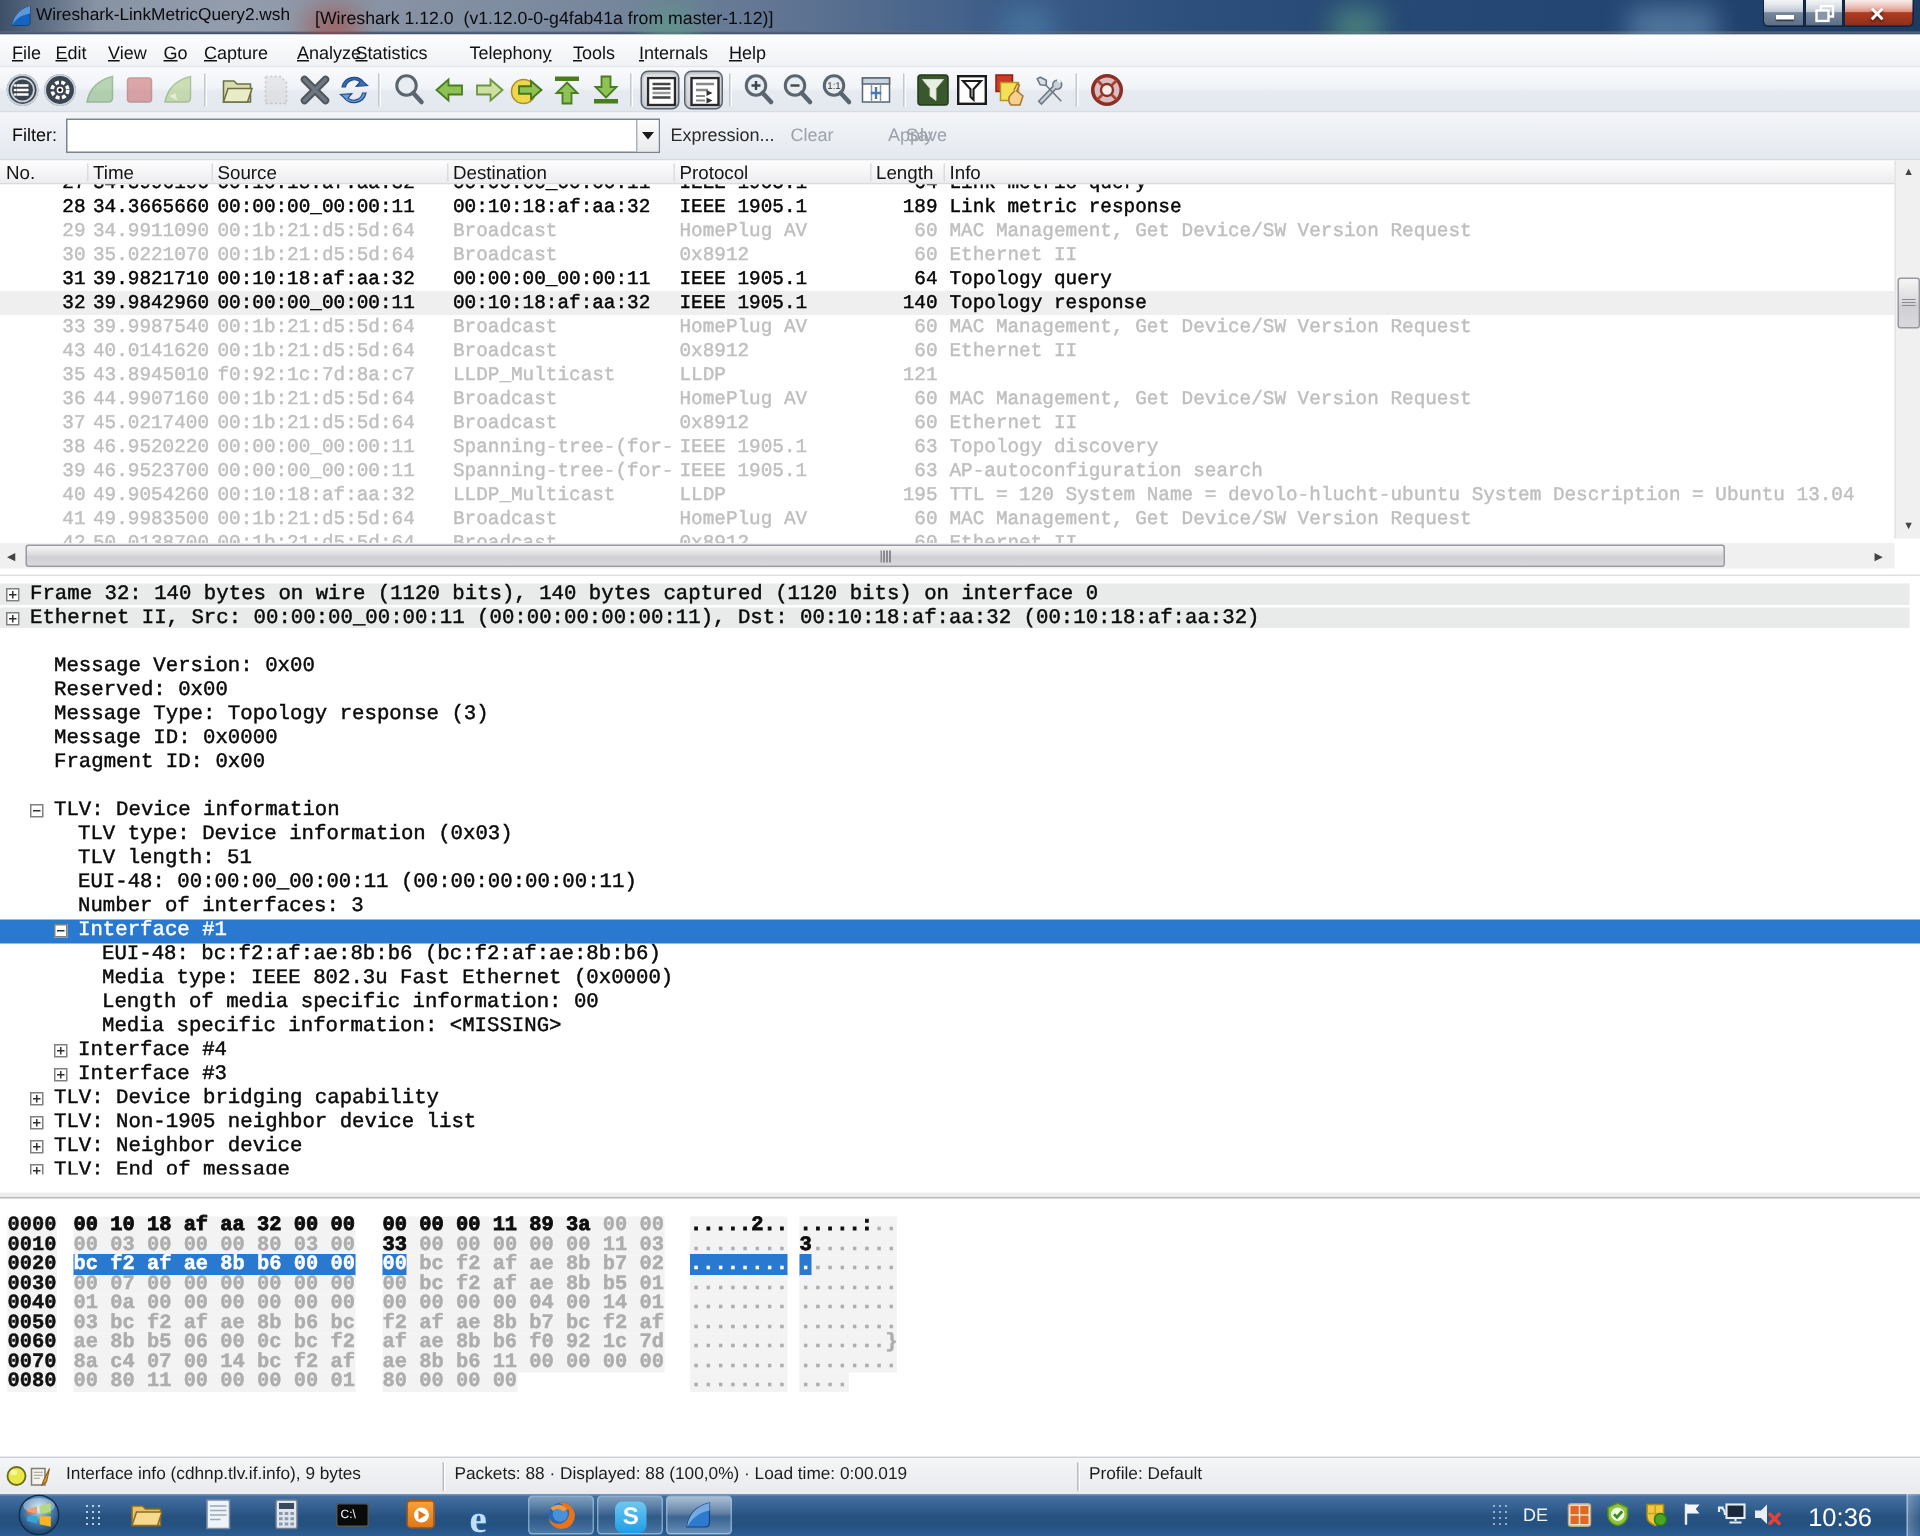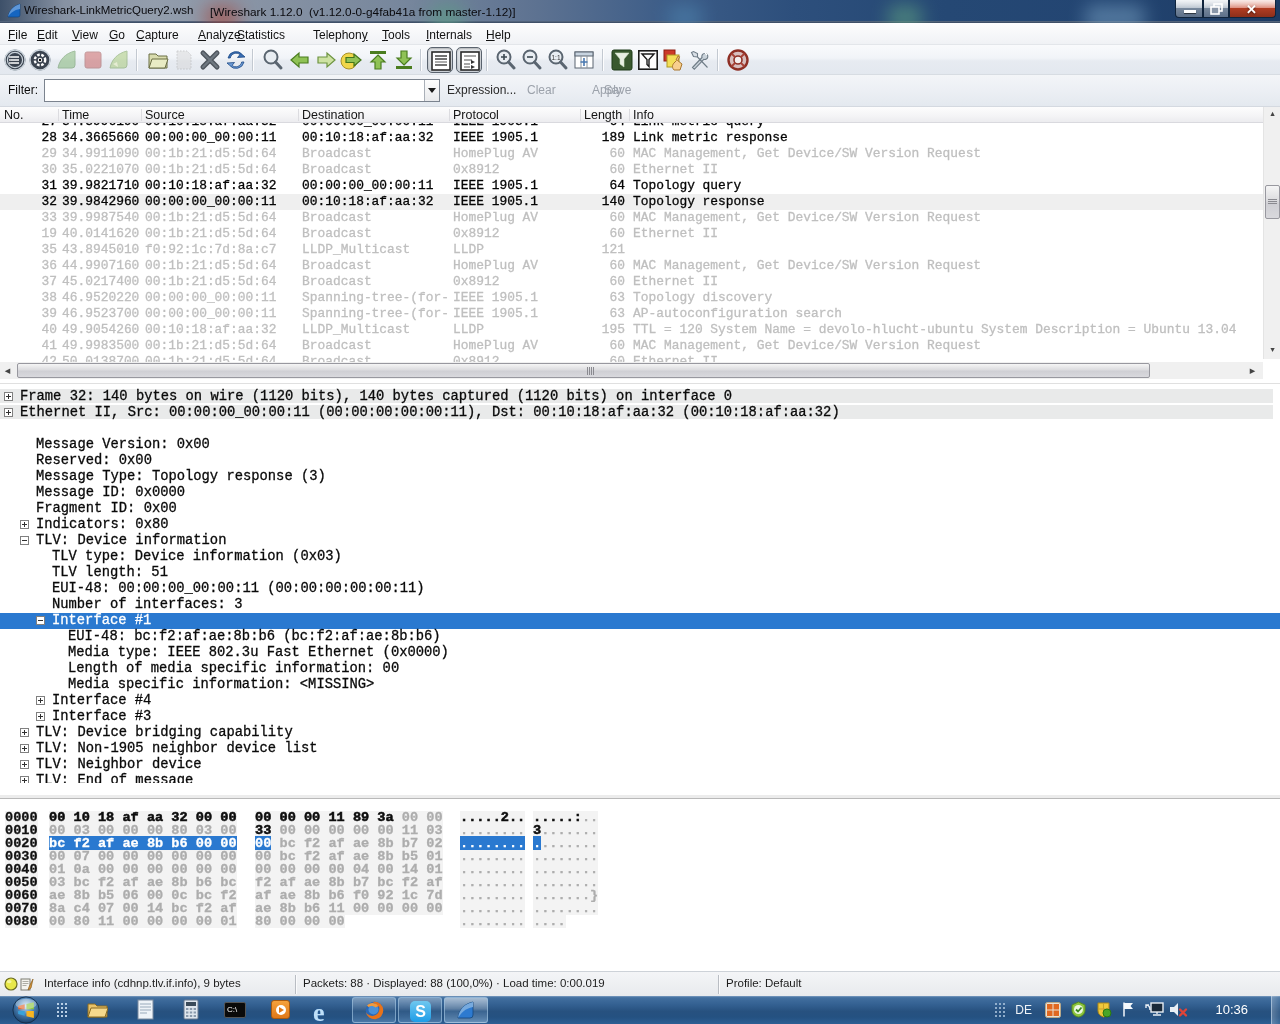--- a/index.html
+++ b/index.html
@@ -354,21 +354,21 @@
   </div>
 
   <div class="abs" id="packetlist">
     <div class="prow k" style="top:-9px"><span class="no">27</span><span class="tm">34.3996190</span><span class="src">00:10:18:af:aa:32</span><span class="dst">00:00:00_00:00:11</span><span class="prt">IEEE 1905.1</span><span class="len">64</span><span class="inf">Link metric query</span></div>
     <div class="prow k" style="top:7px"><span class="no">28</span><span class="tm">34.3665660</span><span class="src">00:00:00_00:00:11</span><span class="dst">00:10:18:af:aa:32</span><span class="prt">IEEE 1905.1</span><span class="len">189</span><span class="inf">Link metric response</span></div>
     <div class="prow g" style="top:23px"><span class="no">29</span><span class="tm">34.9911090</span><span class="src">00:1b:21:d5:5d:64</span><span class="dst">Broadcast</span><span class="prt">HomePlug AV</span><span class="len">60</span><span class="inf">MAC Management, Get Device/SW Version Request</span></div>
     <div class="prow g" style="top:39px"><span class="no">30</span><span class="tm">35.0221070</span><span class="src">00:1b:21:d5:5d:64</span><span class="dst">Broadcast</span><span class="prt">0x8912</span><span class="len">60</span><span class="inf">Ethernet II</span></div>
     <div class="prow k" style="top:55px"><span class="no">31</span><span class="tm">39.9821710</span><span class="src">00:10:18:af:aa:32</span><span class="dst">00:00:00_00:00:11</span><span class="prt">IEEE 1905.1</span><span class="len">64</span><span class="inf">Topology query</span></div>
     <div class="prow k selrow" style="top:71px"><span class="no">32</span><span class="tm">39.9842960</span><span class="src">00:00:00_00:00:11</span><span class="dst">00:10:18:af:aa:32</span><span class="prt">IEEE 1905.1</span><span class="len">140</span><span class="inf">Topology response</span></div>
     <div class="prow g" style="top:87px"><span class="no">33</span><span class="tm">39.9987540</span><span class="src">00:1b:21:d5:5d:64</span><span class="dst">Broadcast</span><span class="prt">HomePlug AV</span><span class="len">60</span><span class="inf">MAC Management, Get Device/SW Version Request</span></div>
-    <div class="prow g" style="top:103px"><span class="no">19</span><span class="tm">40.0141620</span><span class="src">00:1b:21:d5:5d:64</span><span class="dst">Broadcast</span><span class="prt">0x8912</span><span class="len">60</span><span class="inf">Ethernet II</span></div>
+    <div class="prow g" style="top:103px"><span class="no">43</span><span class="tm">40.0141620</span><span class="src">00:1b:21:d5:5d:64</span><span class="dst">Broadcast</span><span class="prt">0x8912</span><span class="len">60</span><span class="inf">Ethernet II</span></div>
     <div class="prow g" style="top:119px"><span class="no">35</span><span class="tm">43.8945010</span><span class="src">f0:92:1c:7d:8a:c7</span><span class="dst">LLDP_Multicast</span><span class="prt">LLDP</span><span class="len">121</span></div>
     <div class="prow g" style="top:135px"><span class="no">36</span><span class="tm">44.9907160</span><span class="src">00:1b:21:d5:5d:64</span><span class="dst">Broadcast</span><span class="prt">HomePlug AV</span><span class="len">60</span><span class="inf">MAC Management, Get Device/SW Version Request</span></div>
     <div class="prow g" style="top:151px"><span class="no">37</span><span class="tm">45.0217400</span><span class="src">00:1b:21:d5:5d:64</span><span class="dst">Broadcast</span><span class="prt">0x8912</span><span class="len">60</span><span class="inf">Ethernet II</span></div>
     <div class="prow g" style="top:167px"><span class="no">38</span><span class="tm">46.9520220</span><span class="src">00:00:00_00:00:11</span><span class="dst">Spanning-tree-(for-</span><span class="prt">IEEE 1905.1</span><span class="len">63</span><span class="inf">Topology discovery</span></div>
     <div class="prow g" style="top:183px"><span class="no">39</span><span class="tm">46.9523700</span><span class="src">00:00:00_00:00:11</span><span class="dst">Spanning-tree-(for-</span><span class="prt">IEEE 1905.1</span><span class="len">63</span><span class="inf">AP-autoconfiguration search</span></div>
     <div class="prow g" style="top:199px"><span class="no">40</span><span class="tm">49.9054260</span><span class="src">00:10:18:af:aa:32</span><span class="dst">LLDP_Multicast</span><span class="prt">LLDP</span><span class="len">195</span><span class="inf">TTL = 120 System Name = devolo-hlucht-ubuntu System Description = Ubuntu 13.04</span></div>
     <div class="prow g" style="top:215px"><span class="no">41</span><span class="tm">49.9983500</span><span class="src">00:1b:21:d5:5d:64</span><span class="dst">Broadcast</span><span class="prt">HomePlug AV</span><span class="len">60</span><span class="inf">MAC Management, Get Device/SW Version Request</span></div>
     <div class="prow g" style="top:231px"><span class="no">42</span><span class="tm">50.0138700</span><span class="src">00:1b:21:d5:5d:64</span><span class="dst">Broadcast</span><span class="prt">0x8912</span><span class="len">60</span><span class="inf">Ethernet II</span></div>
   </div>
 
@@ -387,21 +387,20 @@
   </div>
 
   <div class="abs" id="details">
     <div class="drow dgray" style="top:5px"><i class="exp plus" style="left:4px"></i><span style="position:absolute;left:20px">Frame 32: 140 bytes on wire (1120 bits), 140 bytes captured (1120 bits) on interface 0</span></div>
     <div class="drow dgray" style="top:21px"><i class="exp plus" style="left:4px"></i><span style="position:absolute;left:20px">Ethernet II, Src: 00:00:00_00:00:11 (00:00:00:00:00:11), Dst: 00:10:18:af:aa:32 (00:10:18:af:aa:32)</span></div>
     <div class="drow" style="top:53px"><span style="position:absolute;left:36px">Message Version: 0x00</span></div>
     <div class="drow" style="top:69px"><span style="position:absolute;left:36px">Reserved: 0x00</span></div>
     <div class="drow" style="top:85px"><span style="position:absolute;left:36px">Message Type: Topology response (3)</span></div>
     <div class="drow" style="top:101px"><span style="position:absolute;left:36px">Message ID: 0x0000</span></div>
     <div class="drow" style="top:117px"><span style="position:absolute;left:36px">Fragment ID: 0x00</span></div>
-    <div class="drow" style="top:133px"><i class="exp plus" style="left:20px"></i><span style="position:absolute;left:36px">Indicators: 0x80</span></div>
     <div class="drow" style="top:149px"><i class="exp" style="left:20px"></i><span style="position:absolute;left:36px">TLV: Device information</span></div>
     <div class="drow" style="top:165px"><span style="position:absolute;left:52px">TLV type: Device information (0x03)</span></div>
     <div class="drow" style="top:181px"><span style="position:absolute;left:52px">TLV length: 51</span></div>
     <div class="drow" style="top:197px"><span style="position:absolute;left:52px">EUI-48: 00:00:00_00:00:11 (00:00:00:00:00:11)</span></div>
     <div class="drow" style="top:213px"><span style="position:absolute;left:52px">Number of interfaces: 3</span></div>
     <div class="drow dsel" style="top:229px"><i class="exp" style="left:36px"></i><span style="position:absolute;left:52px">Interface #1</span></div>
     <div class="drow" style="top:245px"><span style="position:absolute;left:68px">EUI-48: bc:f2:af:ae:8b:b6 (bc:f2:af:ae:8b:b6)</span></div>
     <div class="drow" style="top:261px"><span style="position:absolute;left:68px">Media type: IEEE 802.3u Fast Ethernet (0x0000)</span></div>
     <div class="drow" style="top:277px"><span style="position:absolute;left:68px">Length of media specific information: 00</span></div>
     <div class="drow" style="top:293px"><span style="position:absolute;left:68px">Media specific information: &lt;MISSING&gt;</span></div>
@@ -535,17 +534,17 @@
       </svg>
       <svg style="position:absolute;right:116px;top:5px" width="20" height="17" viewBox="0 0 20 17">
         <rect x="7" y="2" width="12" height="9" fill="#1a2a3a" stroke="#e8eef4" stroke-width="1.4"></rect>
         <path d="M13 11 v2 M9 14 h8" stroke="#e8eef4" stroke-width="1.4"></path>
         <path d="M2 7 v-3 h3 M2 4 q4 0 4 5" fill="none" stroke="#e8eef4" stroke-width="1.4"></path>
       </svg>
       <svg style="position:absolute;right:92px;top:5px" width="19" height="17" viewBox="0 0 19 17">
         <path d="M1 6 h4 l4-4 v13 l-4-4 H1 Z" fill="#e8eef4"></path>
         <path d="M11 8.5 l6 6 M17 8.5 l-6 6" stroke="#e04438" stroke-width="2.4" stroke-linecap="round"></path>
       </svg>
-      <div style="position:absolute;right:32px;top:6px;font-size:13px;color:#fff;">10:36</div>
+      <div style="position:absolute;right:32px;top:6px;font-size:17px;color:#fff;">10:36</div>
       <div style="position:absolute;right:0;top:0;width:9px;height:28px;background:linear-gradient(90deg,rgba(255,255,255,.25),rgba(255,255,255,.08));border-left:1px solid rgba(220,235,250,.6);"></div>
     </div>
   </div>
 </div>
 
 </body></html>

